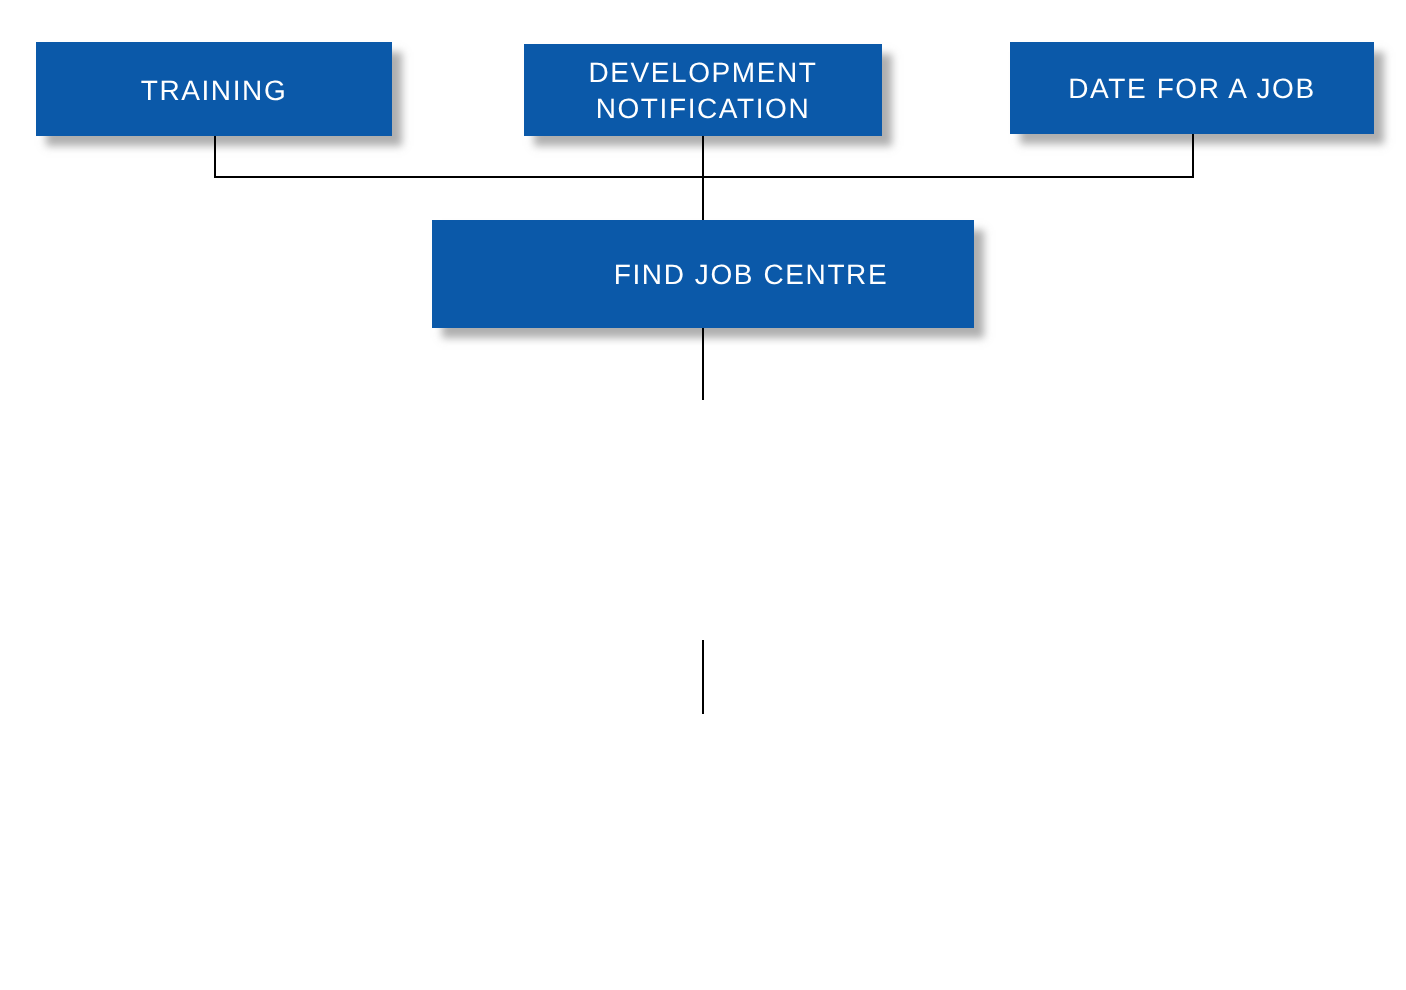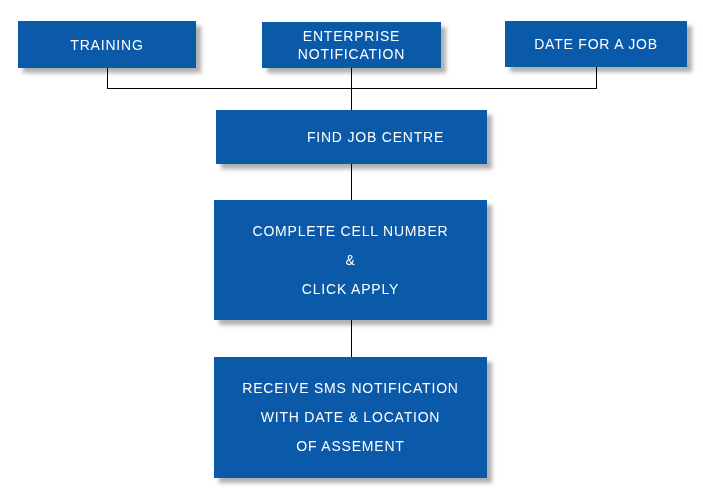--- a/index.html
+++ b/index.html
@@ -59,46 +59,36 @@
 </head>
 <body>
 
 <div class="canvas">
 
   <div class="node" id="node-training">
     <span class="line">TRAINING</span>
   </div>
 
   <div class="node tight" id="node-enterprise">
-    <span class="line">ENTERPRISE</span>
+    <span class="line">DEVELOPMENT</span>
     <span class="line">NOTIFICATION</span>
   </div>
 
   <div class="node" id="node-apply-job">
     <span class="line">DATE FOR A JOB</span>
   </div>
 
   <div class="connector" id="conn-training-down"></div>
   <div class="connector" id="conn-enterprise-down"></div>
   <div class="connector" id="conn-apply-down"></div>
   <div class="connector" id="conn-horizontal"></div>
 
   <div class="node" id="node-find-centre">
     <span class="line">FIND JOB CENTRE</span>
   </div>
 
   <div class="connector" id="conn-find-to-complete"></div>
 
-  <div class="node spread" id="node-complete-cell">
-    <span class="line">COMPLETE CELL NUMBER</span>
-    <span class="line">&amp;</span>
-    <span class="line">CLICK APPLY</span>
-  </div>
 
   <div class="connector" id="conn-complete-to-receive"></div>
 
-  <div class="node spread" id="node-receive-sms">
-    <span class="line">RECEIVE SMS NOTIFICATION</span>
-    <span class="line">WITH DATE &amp; LOCATION</span>
-    <span class="line">OF ASSEMENT</span>
-  </div>
 
 </div>
 
 </body></html>

